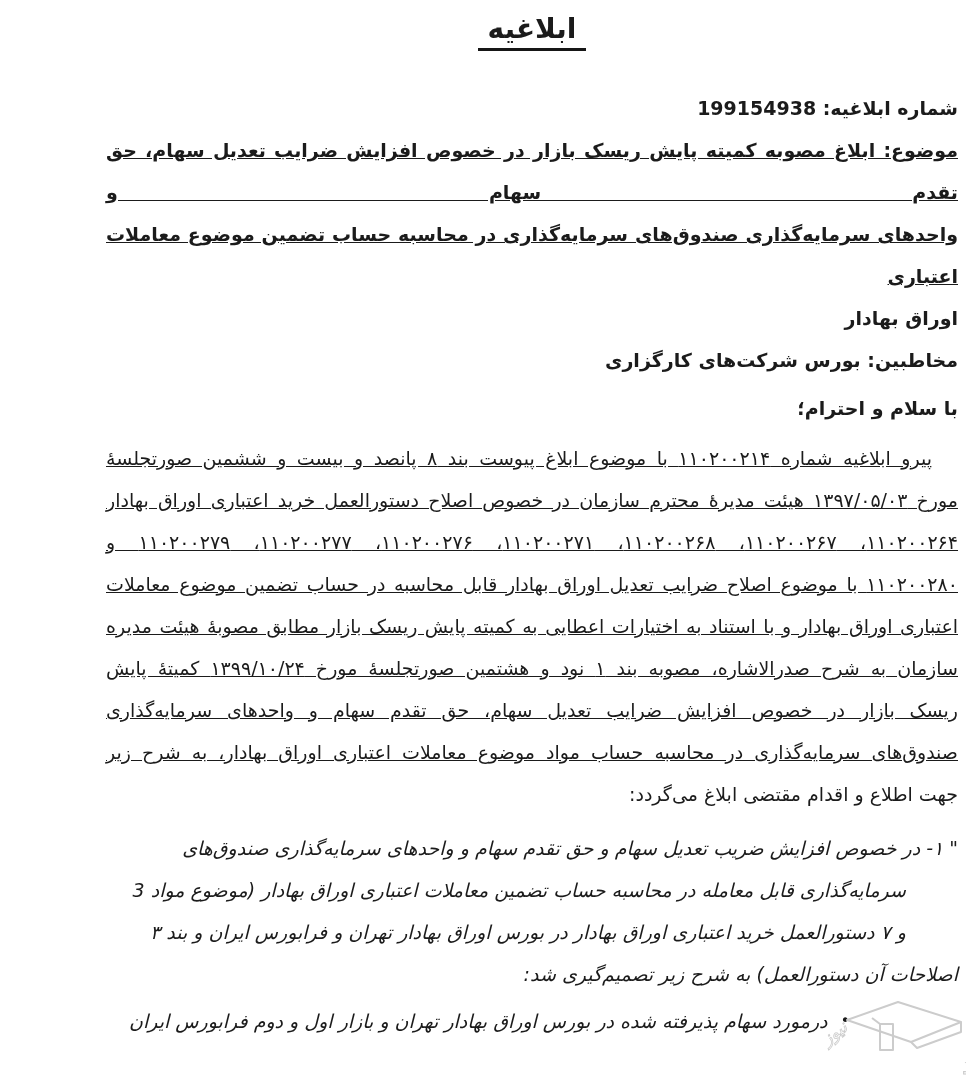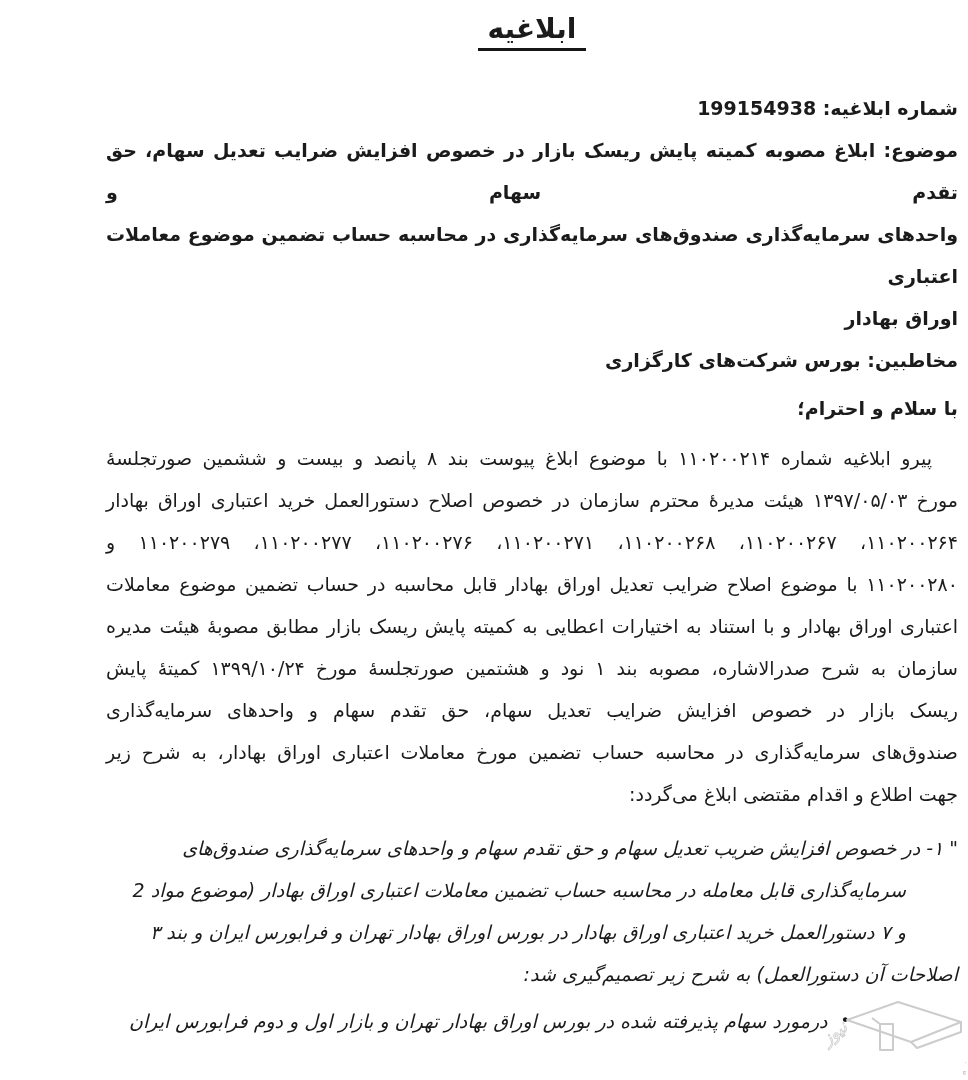--- a/index.html
+++ b/index.html
@@ -7,21 +7,21 @@
     width:968px;height:1080px;overflow:hidden;background:#ffffff;
     font-family:"DejaVu Sans",sans-serif;color:#1b1b1b;
     direction:rtl;
   }
   .page{position:relative;box-sizing:border-box;width:920px;height:1080px;
     padding:10px 10px 0 58px;}
   .title-wrap{text-align:center;margin:2px 0 36px 0;}
   .doc-title{display:inline-block;font-weight:bold;font-size:28px;
     border-bottom:3px solid #161616;padding:0 10px 3px 10px;letter-spacing:1px;}
   .line{display:block;font-size:19px;line-height:42px;text-align:right;}
-  .jl{text-align:justify;text-align-last:justify;}
+  .jl{text-align:justify;text-align-last:justify;text-decoration:underline;}
   .bold .line,.bold{font-weight:bold;}
   .salutation{font-weight:bold;font-size:19px;line-height:42px;margin-top:6px;text-align:right;}
   .body-par{margin-top:8px;}
   .indent{text-indent:26px;}
   .item1{margin-top:12px;}
   .item1 .line{font-style:italic;}
   .ind2{padding-right:52px;}
   .bullet{margin-top:8px;padding-right:108px;}
   .bullet-row{display:block;font-size:19px;line-height:37px;font-style:italic;text-align:right;}
   .bullet-dot{display:inline-block;margin-left:13px;font-style:normal;font-size:16px;
@@ -48,27 +48,27 @@
   <div class="salutation">با سلام و احترام؛</div>
 
   <div class="body-par">
     <span class="line jl indent">پیرو ابلاغیه شماره ۱۱۰۲۰۰۲۱۴ با موضوع ابلاغ پیوست بند ۸ پانصد و بیست و ششمین صورتجلسۀ</span>
     <span class="line jl">مورخ ۱۳۹۷/۰۵/۰۳ هیئت مدیرۀ محترم سازمان در خصوص اصلاح دستورالعمل خرید اعتباری اوراق بهادار</span>
     <span class="line jl">۱۱۰۲۰۰۲۶۴، ۱۱۰۲۰۰۲۶۷، ۱۱۰۲۰۰۲۶۸، ۱۱۰۲۰۰۲۷۱، ۱۱۰۲۰۰۲۷۶، ۱۱۰۲۰۰۲۷۷، ۱۱۰۲۰۰۲۷۹ و</span>
     <span class="line jl">۱۱۰۲۰۰۲۸۰ با موضوع اصلاح ضرایب تعدیل اوراق بهادار قابل محاسبه در حساب تضمین موضوع معاملات</span>
     <span class="line jl">اعتباری اوراق بهادار و با استناد به اختیارات اعطایی به کمیته پایش ریسک بازار مطابق مصوبۀ هیئت مدیره</span>
     <span class="line jl">سازمان به شرح صدرالاشاره، مصوبه بند ۱ نود و هشتمین صورتجلسۀ مورخ ۱۳۹۹/۱۰/۲۴ کمیتۀ پایش</span>
     <span class="line jl">ریسک بازار در خصوص افزایش ضرایب تعدیل سهام، حق تقدم سهام و واحدهای سرمایه‌گذاری</span>
-    <span class="line jl">صندوق‌های سرمایه‌گذاری در محاسبه حساب تضمین مورخ معاملات اعتباری اوراق بهادار، به شرح زیر</span>
+    <span class="line jl">صندوق‌های سرمایه‌گذاری در محاسبه حساب مواد موضوع معاملات اعتباری اوراق بهادار، به شرح زیر</span>
     <span class="line">جهت اطلاع و اقدام مقتضی ابلاغ می‌گردد:</span>
   </div>
 
   <div class="item1">
     <span class="line">" ۱- در خصوص افزایش ضریب تعدیل سهام و حق تقدم سهام و واحدهای سرمایه‌گذاری صندوق‌های</span>
-    <span class="line ind2">سرمایه‌گذاری قابل معامله در محاسبه حساب تضمین معاملات اعتباری اوراق بهادار (موضوع مواد 2</span>
+    <span class="line ind2">سرمایه‌گذاری قابل معامله در محاسبه حساب تضمین معاملات اعتباری اوراق بهادار (موضوع مواد 3</span>
     <span class="line ind2">و ۷ دستورالعمل خرید اعتباری اوراق بهادار در بورس اوراق بهادار تهران و فرابورس ایران و بند ۳</span>
     <span class="line">اصلاحات آن دستورالعمل) به شرح زیر تصمیم‌گیری شد:</span>
   </div>
 
   <div class="bullet">
     <span class="bullet-row">
       <span class="bullet-dot">•</span><span>درمورد سهام پذیرفته شده در بورس اوراق بهادار تهران و بازار اول و دوم فرابورس ایران</span>
     </span>
 
   </div>

